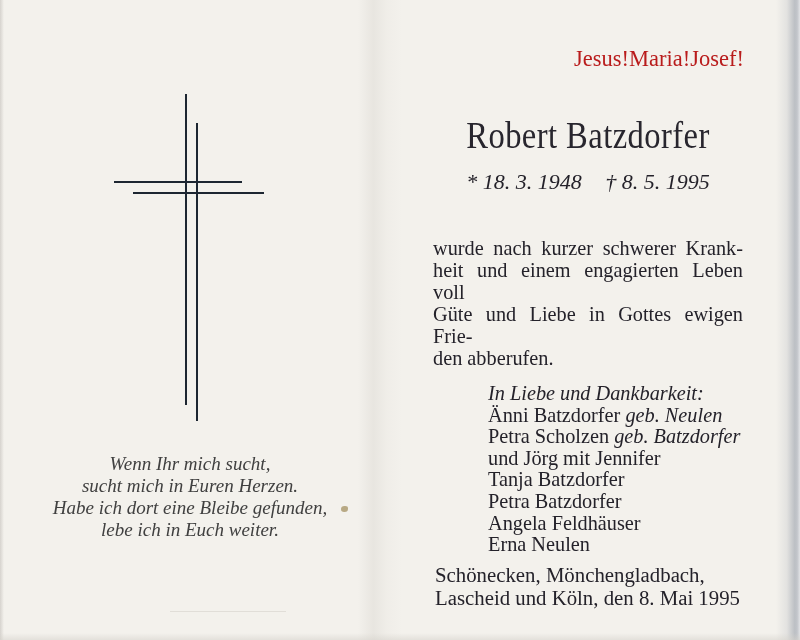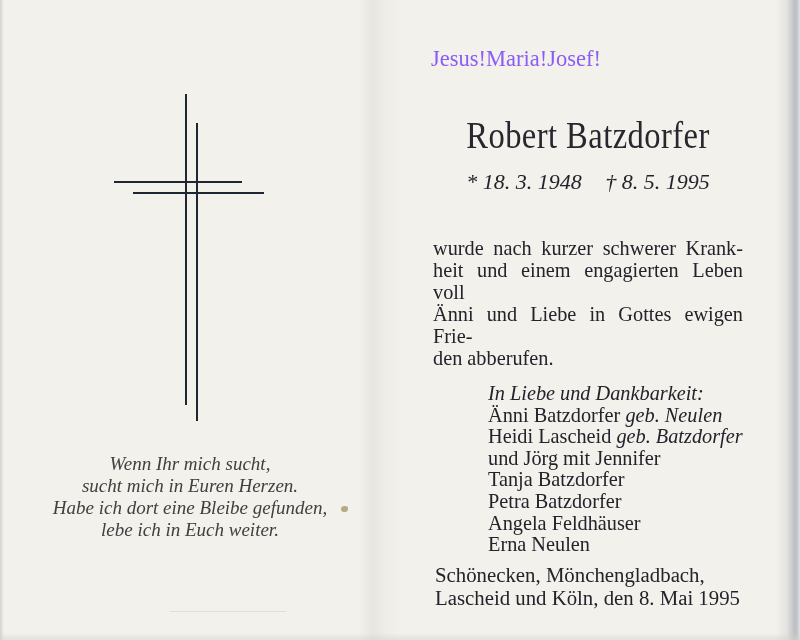--- a/index.html
+++ b/index.html
@@ -61,23 +61,23 @@
     left: 10px; top: 453px; width: 360px;
     text-align: center;
     font-style: italic;
     font-size: 19px; line-height: 22px;
     color: #404040;
   }
 
   
   .invocation-row {
     left: 431px; top: 46px; width: 313px;
-    display: flex; justify-content: flex-start;
+    display: flex; justify-content: flex-end;
     font-size: 22.5px;
-    color: #8b5cf6;
+    color: #b91c1c;
   }
   .deceased-name {
     left: 433px; top: 114px; width: 310px;
     text-align: center;
     font-size: 37px;
     letter-spacing: 0.5px;
     color: #28262e;
     transform: scaleX(0.88);
     transform-origin: 50% 50%;
     white-space: nowrap;
@@ -146,28 +146,28 @@
   <div class="abs deceased-name" style="left:33px;">Robert Batzdorfer</div>
 
   <div class="abs dates-row" style="left:33px;">
     <span class="birth">* 18. 3. 1948</span>
     <span class="death">† 8. 5. 1995</span>
   </div>
 
   <div class="abs obituary" style="left:33px;">
     <div class="pline">wurde nach kurzer schwerer Krank-</div>
     <div class="pline">heit und einem engagierten Leben voll</div>
-    <div class="pline">Änni und Liebe in Gottes ewigen Frie-</div>
+    <div class="pline">Güte und Liebe in Gottes ewigen Frie-</div>
     <div class="pline last">den abberufen.</div>
   </div>
 
   <div class="abs mourners" style="left:88px;">
     <div class="dedication">In Liebe und Dankbarkeit:</div>
     <div><span>Änni Batzdorfer </span><span class="geb">geb. Neulen</span></div>
-    <div><span>Heidi Lascheid </span><span class="geb">geb. Batzdorfer</span></div>
+    <div><span>Petra Scholzen </span><span class="geb">geb. Batzdorfer</span></div>
     <div><span>und Jörg mit Jennifer</span><span class="geb"></span></div>
     <div><span>Tanja Batzdorfer</span><span class="geb"></span></div>
     <div><span>Petra Batzdorfer</span><span class="geb"></span></div>
     <div><span>Angela Feldhäuser</span><span class="geb"></span></div>
     <div><span>Erna Neulen</span><span class="geb"></span></div>
   </div>
 
   <div class="abs places" style="left:35px;">
     <div>Schönecken, Mönchengladbach,</div>
     <div>Lascheid und Köln, den 8. Mai 1995</div>

